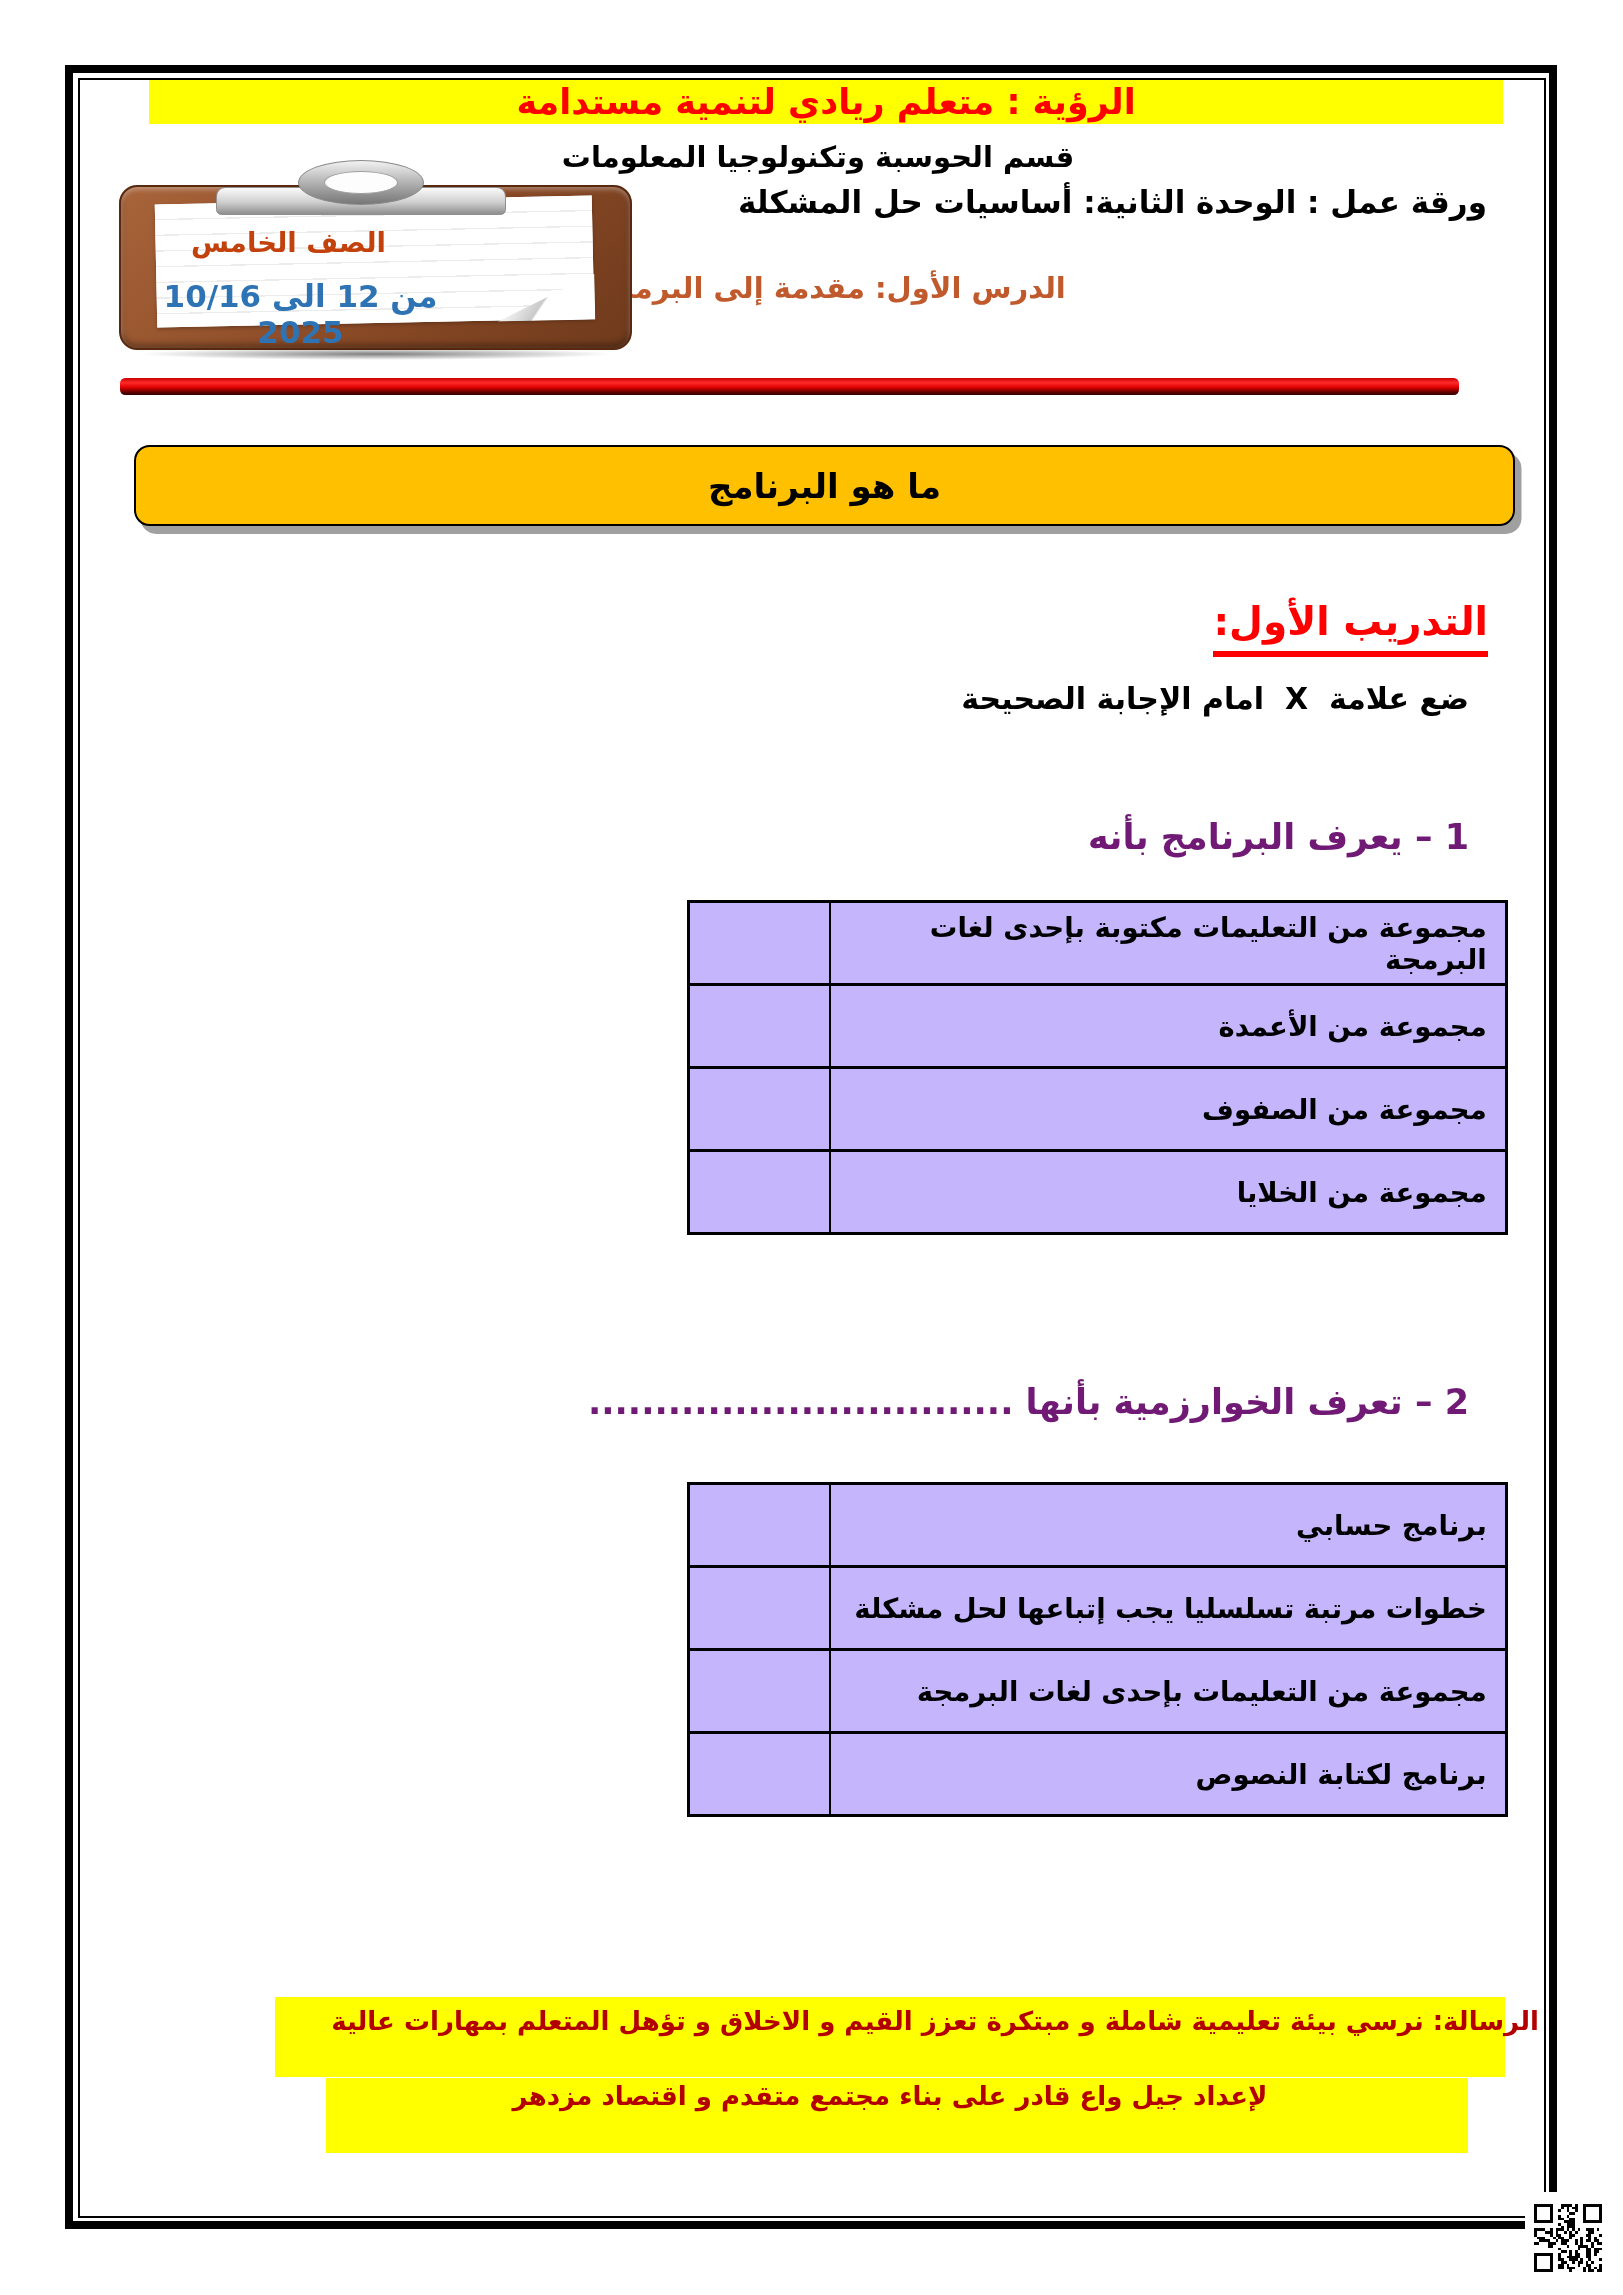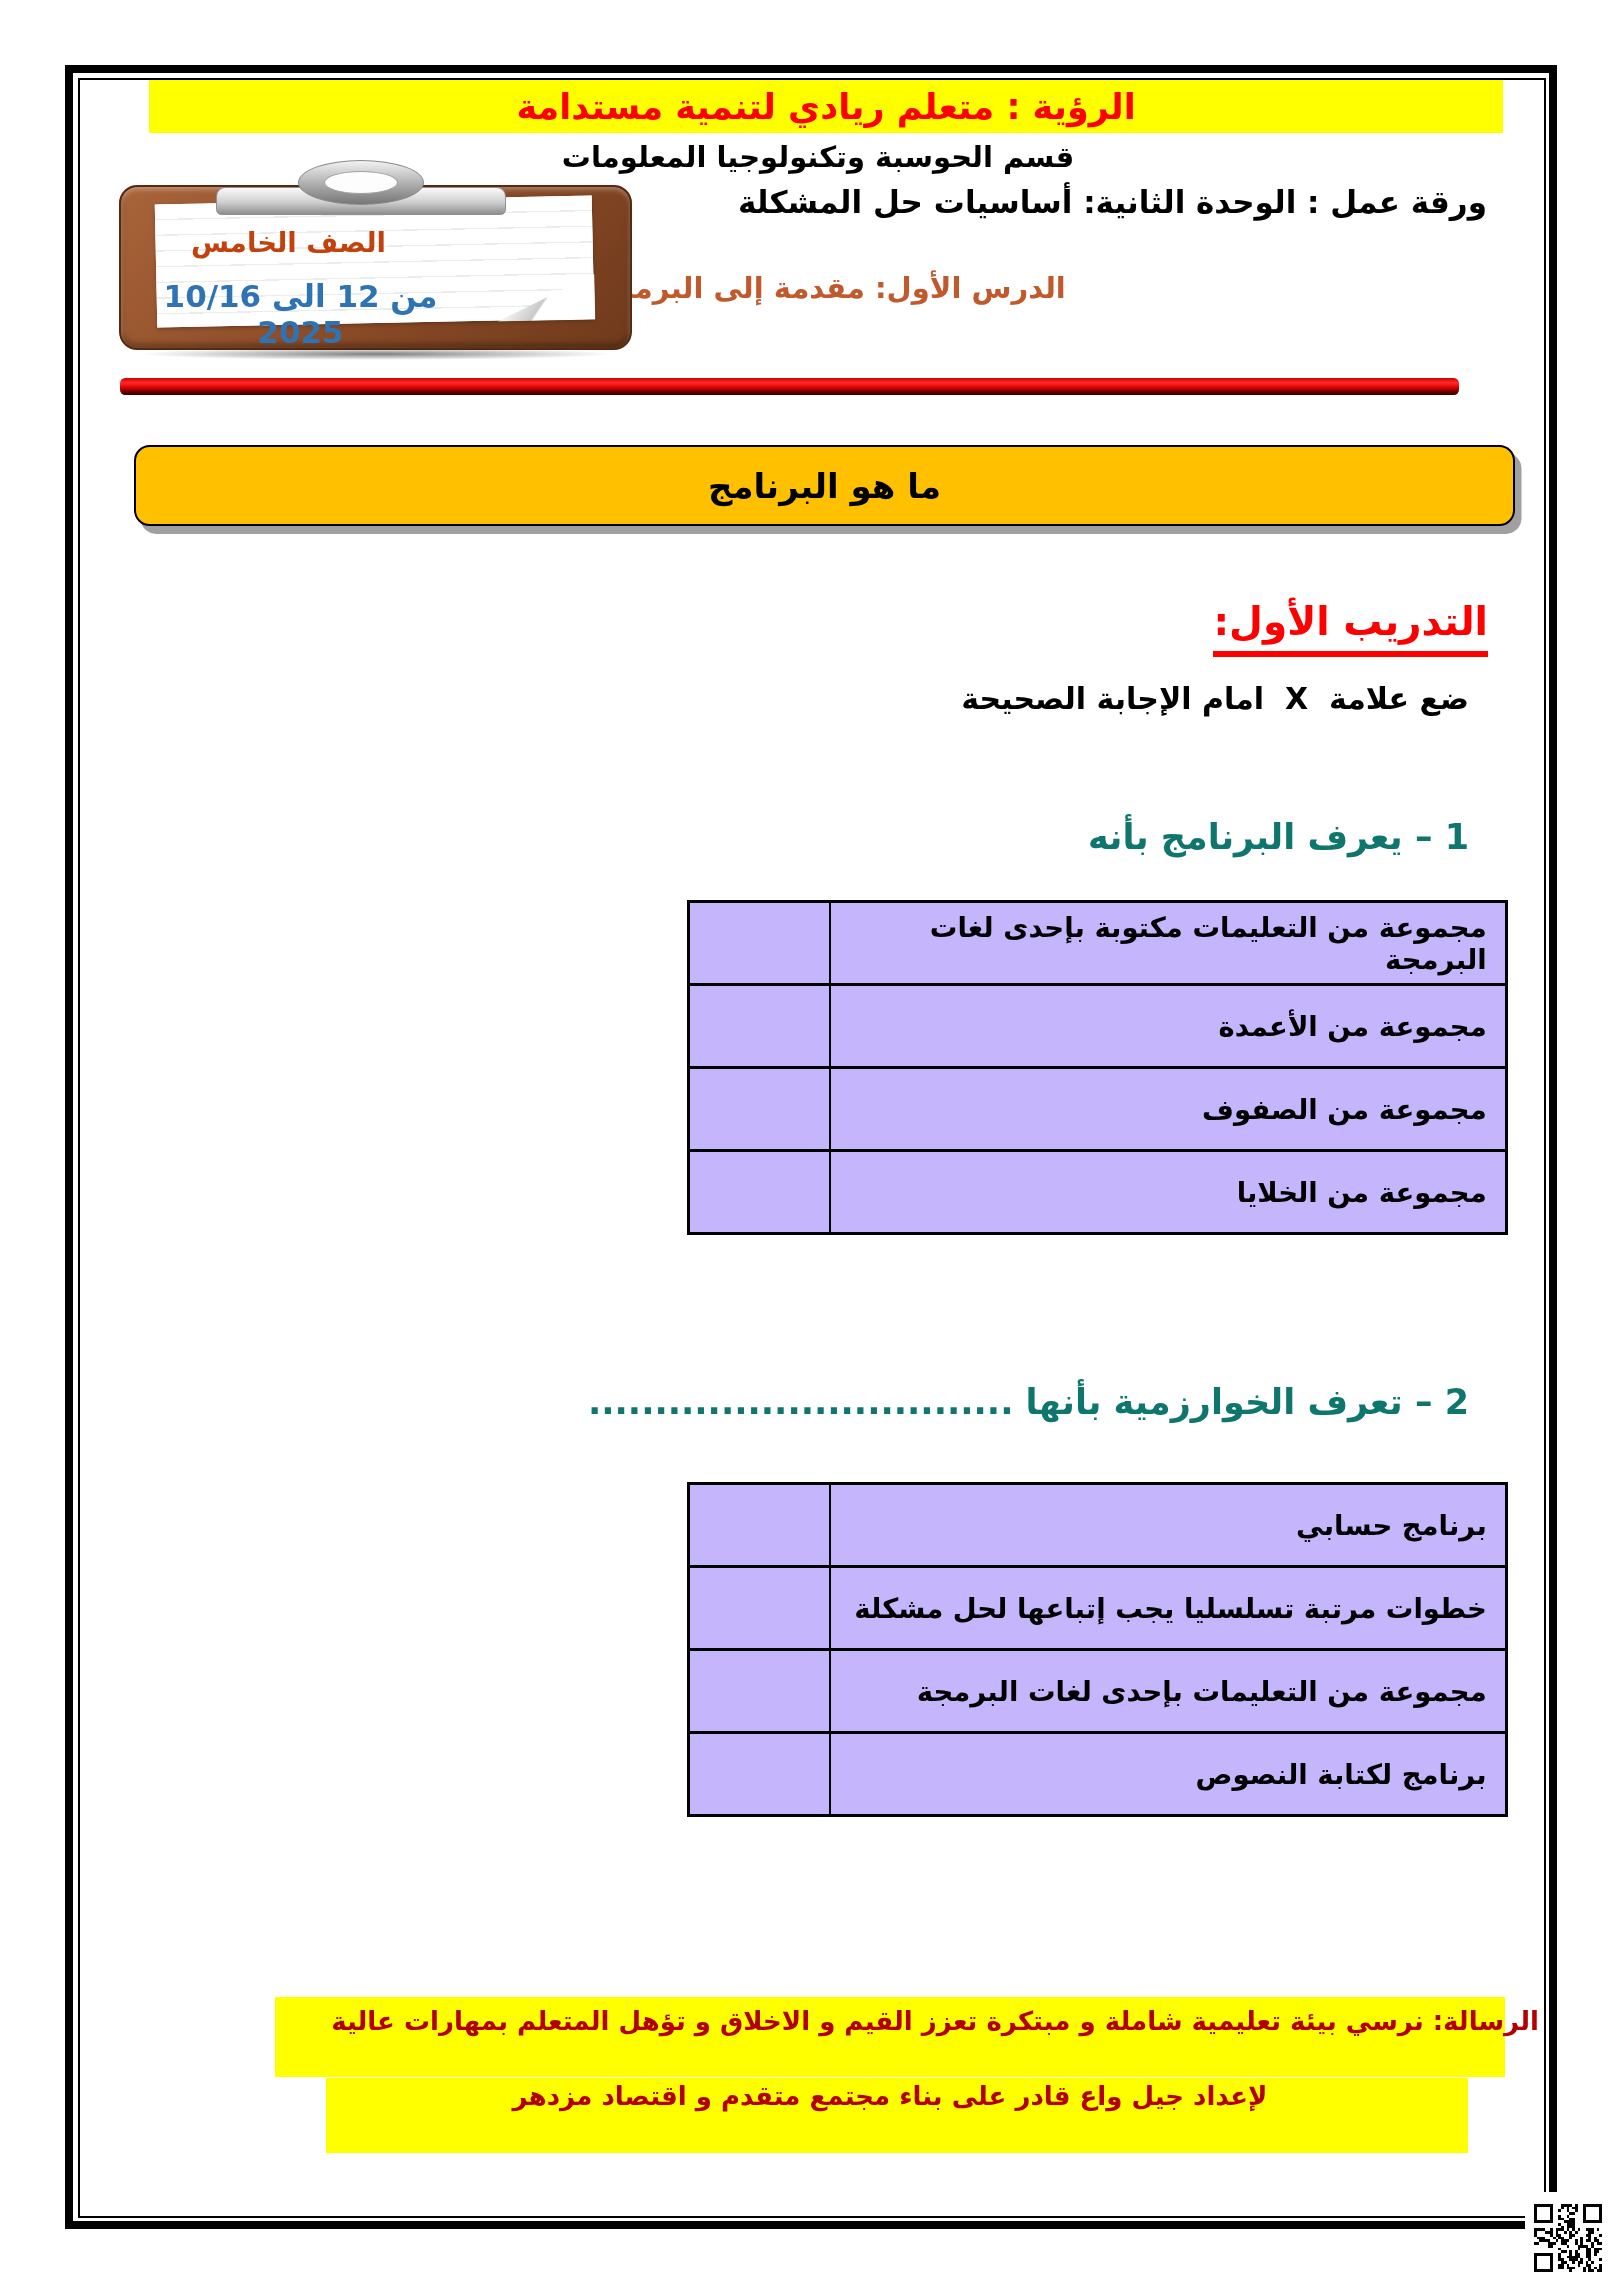--- a/index.html
+++ b/index.html
@@ -3,21 +3,21 @@
 <meta charset="utf-8">
 <style>
   html,body{margin:0;padding:0;background:#ffffff;}
   body{font-family:"DejaVu Sans", sans-serif; width:1623px; height:2295px; position:relative; overflow:hidden;}
   .abs{position:absolute;}
   
   .border-outer{left:65px; top:65px; width:1476px; height:2148px; border:8.5px solid #000;}
   .border-inner{left:78px; top:78px; width:1464px; height:2136px; border:2px solid #000;}
   .corner-mask{left:1525px; top:2192px; width:99px; height:103px; background:#fff;}
   
-  .vision-banner{left:149px; top:80px; width:1354px; height:53px; background:#FFFF00; display:flex; align-items:center; justify-content:center;}
+  .vision-banner{left:149px; top:80px; width:1354px; height:44px; background:#FFFF00; display:flex; align-items:center; justify-content:center;}
   .vision-banner span{color:#FF0000; font-weight:bold; font-size:35px;}
   
   .dept-line{left:131px; top:140px; width:1374px; text-align:center; font-size:29px; font-weight:bold; color:#000;}
   .worksheet-line{left:720px; top:184px; width:785px; text-align:center; font-size:31px; font-weight:bold; color:#000000;}
   .lesson-line{left:275px; top:271px; width:1112px; text-align:center; font-size:29px; font-weight:bold; color:#C05A2C;}
   
   .clip-ring{left:298px; top:160px; width:124px; height:43px; background:linear-gradient(180deg,#f2f2f2,#9a9a9a 70%,#777); border-radius:50%; border:1.3px solid #8a8a8a;}
   .clip-hole{left:324px; top:171px; width:72px; height:21px; background:#fdfdfd; border-radius:50%; border:1.3px solid #9f9f9f;}
   .clip-base{left:216px; top:187px; width:288px; height:26px; background:linear-gradient(180deg,#fafafa,#cfcfcf 55%,#8e8e8e); border-radius:9.2px 9.2px 5.2px 5.2px; border:0.7px solid #909090;}
   .board{left:119px; top:185px; width:509px; height:161px; border-radius:18.3px; background:linear-gradient(135deg,#a8643a,#8a4a26 55%,#6f3a1c); border:2px solid #58290f; box-shadow:inset 0 2.6px 5.2px rgba(255,255,255,.35), inset 0 -3.9px 6.5px rgba(0,0,0,.35);}
@@ -31,21 +31,21 @@
   .date-text{left:137px; top:278px; width:327px; text-align:center; font-size:31px; font-weight:bold; color:#2E74B5;}
   
   .red-divider{left:120px; top:378px; width:1339px; height:17px; border-radius:5.2px; background:linear-gradient(180deg,#c90000 0%,#ff2a2a 28%,#e00000 55%,#5a0000 85%,#300000 100%);}
   
   .section-banner{left:134px; top:445px; width:1377px; height:77px; background:#FFC000; border:2.6px solid #000; border-radius:15.7px; box-shadow:6.5px 7.9px 0 rgba(128,128,128,.75); display:flex; align-items:center; justify-content:center;}
   .section-banner span{font-size:34px; font-weight:bold; color:#000;}
   
   .ex-title{top:599px; right:135px; font-size:39px; font-weight:bold; color:#FF0000;}
   .ex-title span{display:inline-block; border-bottom:6.5px solid #FF0000; padding-bottom:6.5px;}
   .instruction{top:681px; right:154px; font-size:30px; font-weight:bold; color:#000; white-space:pre-wrap;}
-  .q-heading{right:154px; font-size:35px; font-weight:bold; color:#0f766e;}
+  .q-heading{right:154px; font-size:35px; font-weight:bold; color:#701a75;}
   .q1-heading{top:817px;}
   .q2-heading{top:1382px;}
   
   .answers-table{left:687px; width:815px; border:3.3px solid #000; direction:ltr; background:#c4b5fd;}
   .table-1{top:900px;}
   .table-2{top:1482px;}
   .t-row{display:flex; height:80px; border-top:3.3px solid #000;}
   .t-row:first-child{border-top:none;}
   .t-box{width:139px; border-right:2.6px solid #000;}
   .t-text{flex:1; direction:rtl; display:flex; align-items:center; padding-right:18.3px; font-size:27.5px; font-weight:bold; color:#000;}

